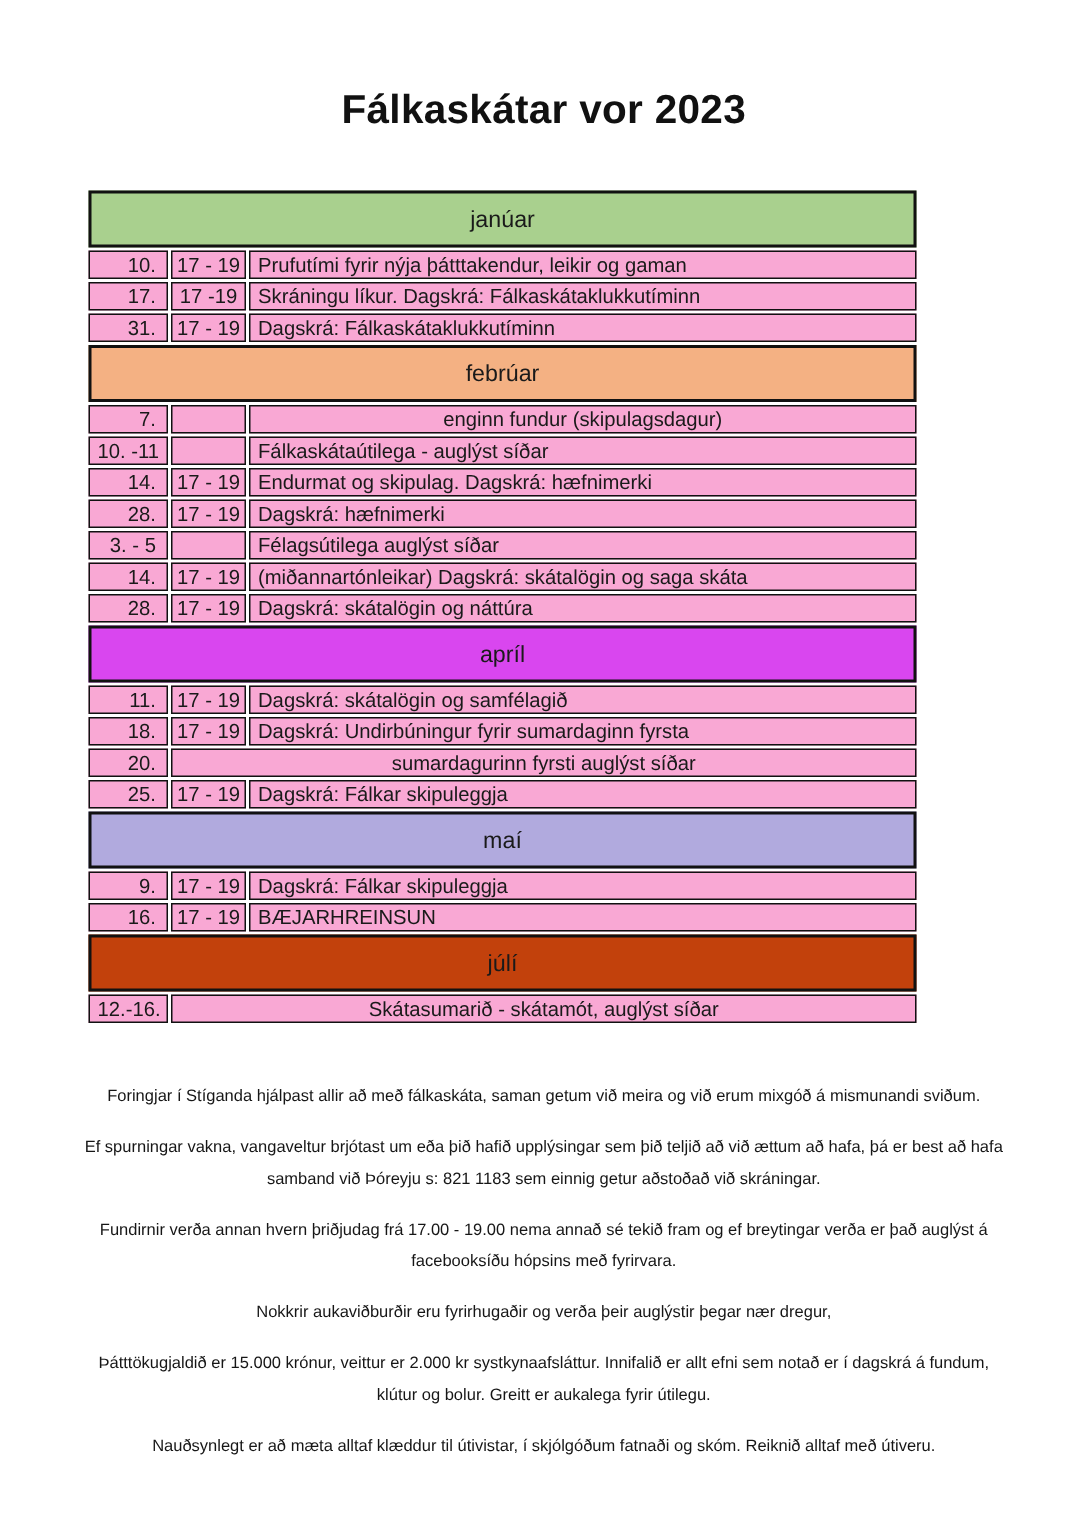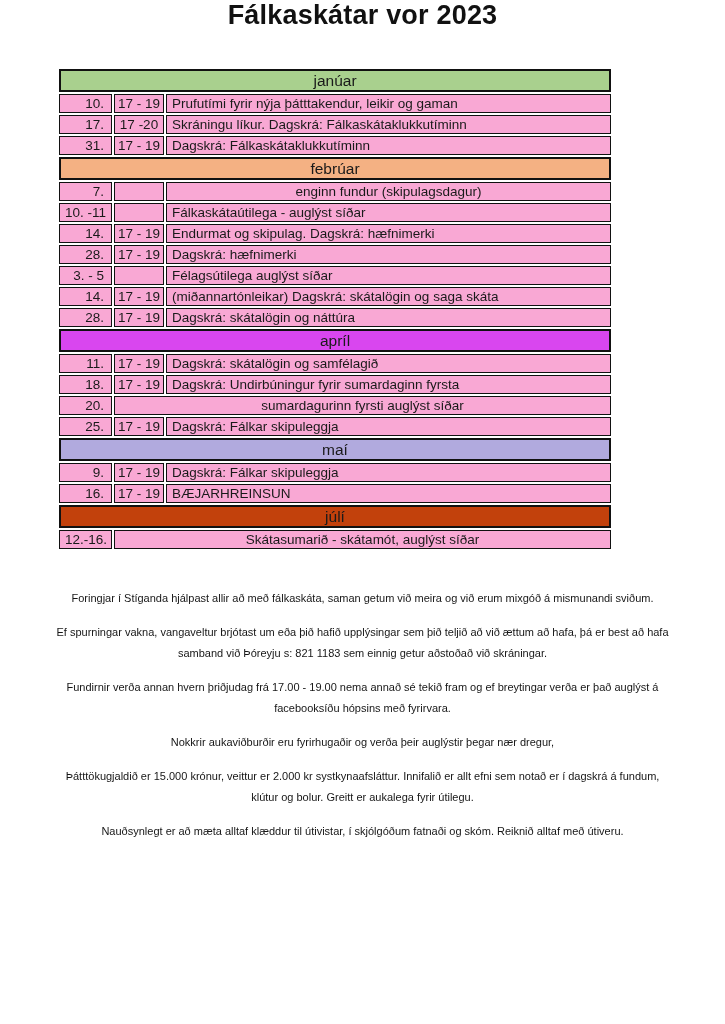--- a/index.html
+++ b/index.html
@@ -11,20 +11,21 @@
     width: 725px;
     height: 1024px;
     overflow: hidden;
     font-family: "Liberation Sans", sans-serif;
     color: #1a1a1a;
   }
   .page {
     width: 725px;
     height: 1024px;
     box-sizing: border-box;
+    padding-top: 58px;
   }
   h1.doc-title {
     margin: 0 0 36px 0;
     text-align: center;
     font-size: 27px;
     font-weight: bold;
     color: #111;
     letter-spacing: 0.2px;
   }
   table.schedule {
@@ -47,21 +48,21 @@
   }
   table.schedule td.date-cell  { text-align: right; padding-right: 7px; }
   table.schedule td.time-cell  { text-align: center; padding: 0 2px; }
   table.schedule td.desc-cell  { text-align: left; }
   table.schedule td.center     { text-align: center; }
   table.schedule tr.month-row td {
     border-width: 2px;
     text-align: center;
     font-size: 15.5px;
     line-height: 19px;
-    height: 23px;
+    height: 38px;
     font-weight: normal;
   }
   .info-section {
     width: 622px;
     margin: 15px auto;
     padding-top: 22px;
     text-align: center;
     font-size: 11px;
     line-height: 21px;
     color: #161616;
@@ -87,21 +88,21 @@
         <tr class="month-row">
           <td colspan="3" style="background: rgb(169, 208, 142);">janúar</td>
         </tr>
         <tr>
           <td class="date-cell">10.</td>
           <td class="time-cell">17 - 19</td>
           <td class="desc-cell">Prufutími fyrir nýja þátttakendur, leikir og gaman</td>
         </tr>
         <tr>
           <td class="date-cell">17.</td>
-          <td class="time-cell">17 -20</td>
+          <td class="time-cell">17 -19</td>
           <td class="desc-cell">Skráningu líkur. Dagskrá: Fálkaskátaklukkutíminn</td>
         </tr>
         <tr>
           <td class="date-cell">31.</td>
           <td class="time-cell">17 - 19</td>
           <td class="desc-cell">Dagskrá: Fálkaskátaklukkutíminn</td>
         </tr>
         <tr class="month-row">
           <td colspan="3" style="background: rgb(244, 177, 131);">febrúar</td>
         </tr>

